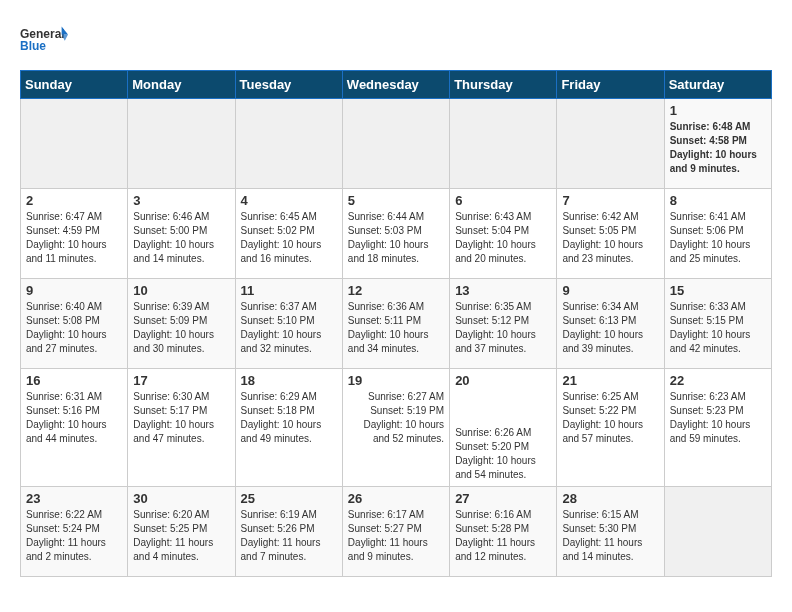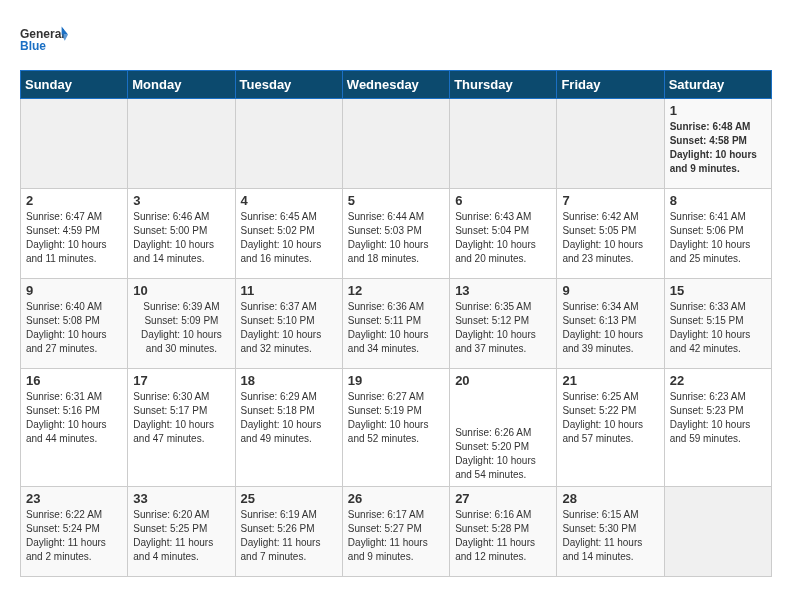--- a/index.html
+++ b/index.html
@@ -175,21 +175,21 @@
       <tr>
         <td>
           <span class="day-num">9</span>
           <div class="day-info" style="white-space: pre-line;">Sunrise: 6:40 AM
 Sunset: 5:08 PM
 Daylight: 10 hours
 and 27 minutes.</div>
         </td>
         <td>
           <span class="day-num">10</span>
-          <div class="day-info" style="white-space: pre-line; text-align: center;">Sunrise: 6:39 AM
+          <div class="day-info" style="white-space: pre-line;">Sunrise: 6:39 AM
 Sunset: 5:09 PM
 Daylight: 10 hours
 and 30 minutes.</div>
         </td>
         <td>
           <span class="day-num">11</span>
           <div class="day-info" style="white-space: pre-line;">Sunrise: 6:37 AM
 Sunset: 5:10 PM
 Daylight: 10 hours
 and 32 minutes.</div>
@@ -240,21 +240,21 @@
         </td>
         <td>
           <span class="day-num">18</span>
           <div class="day-info" style="white-space: pre-line;">Sunrise: 6:29 AM
 Sunset: 5:18 PM
 Daylight: 10 hours
 and 49 minutes.</div>
         </td>
         <td>
           <span class="day-num">19</span>
-          <div class="day-info" style="white-space: pre-line;">Sunrise: 6:27 AM
+          <div class="day-info" style="white-space: pre-line; text-align: right;">Sunrise: 6:27 AM
 Sunset: 5:19 PM
 Daylight: 10 hours
 and 52 minutes.</div>
         </td>
         <td>
           <span class="day-num">20</span>
           <div class="day-info" style="white-space: pre-line; margin-top: 38px;">Sunrise: 6:26 AM
 Sunset: 5:20 PM
 Daylight: 10 hours
 and 54 minutes.</div>
@@ -276,21 +276,21 @@
       </tr>
       <tr>
         <td>
           <span class="day-num">23</span>
           <div class="day-info" style="white-space: pre-line;">Sunrise: 6:22 AM
 Sunset: 5:24 PM
 Daylight: 11 hours
 and 2 minutes.</div>
         </td>
         <td>
-          <span class="day-num">33</span>
+          <span class="day-num">30</span>
           <div class="day-info" style="white-space: pre-line;">Sunrise: 6:20 AM
 Sunset: 5:25 PM
 Daylight: 11 hours
 and 4 minutes.</div>
         </td>
         <td>
           <span class="day-num">25</span>
           <div class="day-info" style="white-space: pre-line;">Sunrise: 6:19 AM
 Sunset: 5:26 PM
 Daylight: 11 hours

